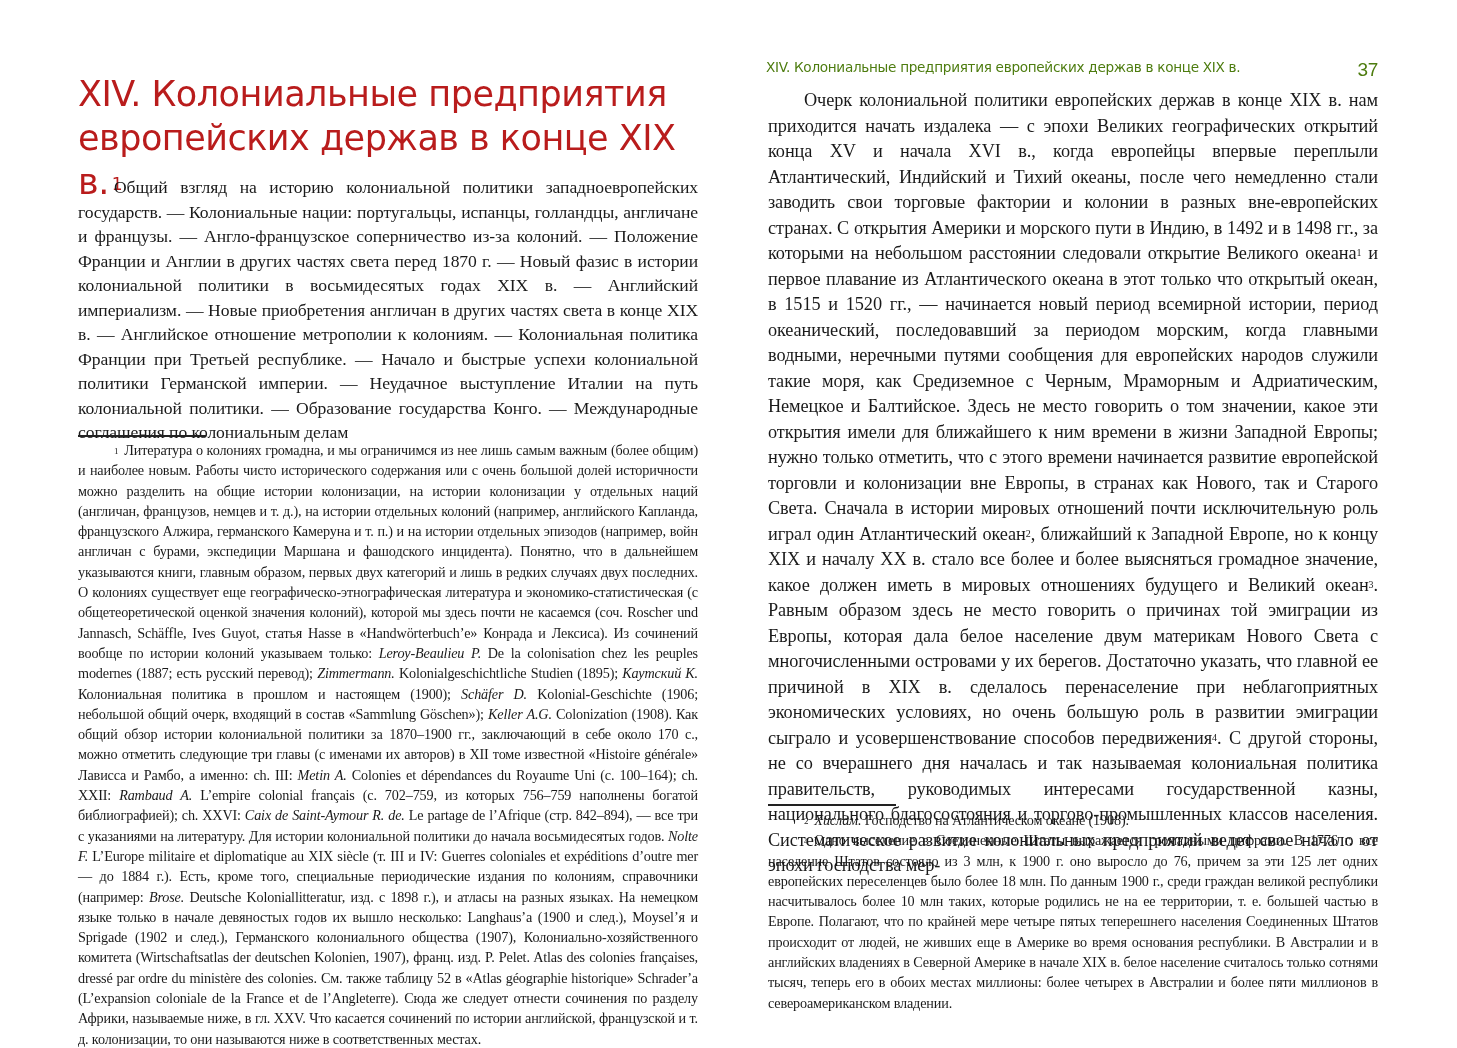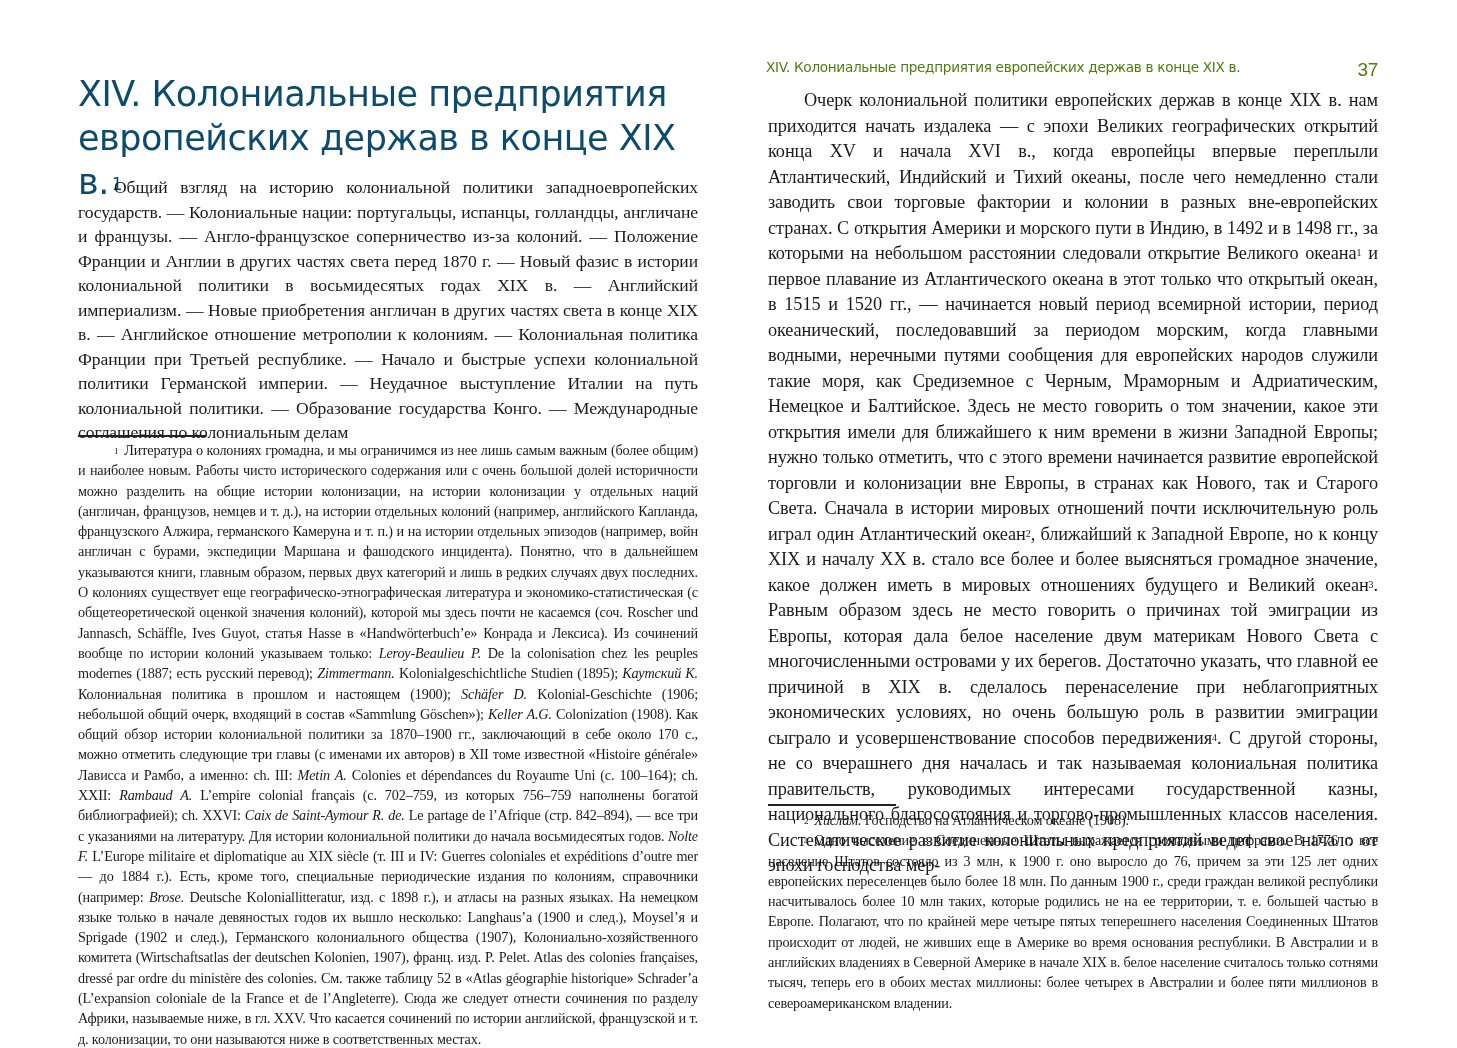--- a/index.html
+++ b/index.html
@@ -11,21 +11,21 @@
   }
   .page { position: absolute; top: 0; height: 1048px; }
   .page-left { left: 0; width: 728px; }
   .page-right { left: 728px; width: 729px; }
 
   
   .chapter-title {
     position: absolute; left: 78px; top: 72px; width: 600px;
     font-family: "DejaVu Sans", sans-serif; font-weight: normal;
     font-size: 35px; line-height: 44px; letter-spacing: -0.5px;
-    color: #0c4a6e; margin: 0;
+    color: #b91c1c; margin: 0;
   }
   .chapter-title sup { font-size: 17px; vertical-align: top; position: relative; top: 2px; margin-left: 3px; }
   .summary {
     position: absolute; left: 78px; top: 175px; width: 620px;
     font-size: 17.6px; line-height: 24.5px;
     text-align: justify; text-indent: 36px; margin: 0; letter-spacing: -0.1px;
   }
   .fn-rule { position: absolute; height: 1.5px; background: #222; width: 128px; }
   .fn-rule-left { left: 78px; top: 435px; }
   .footnotes-left {

